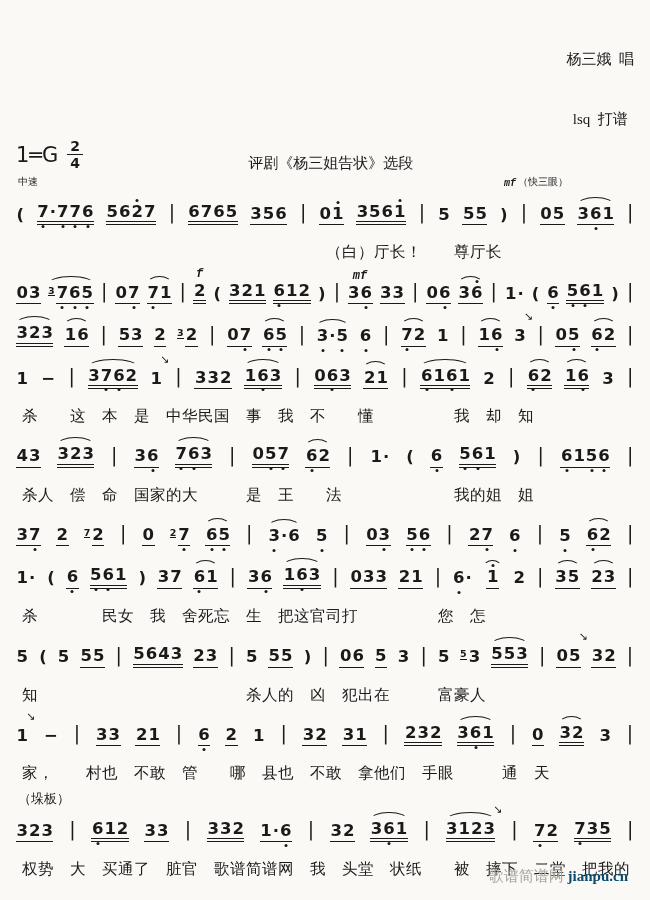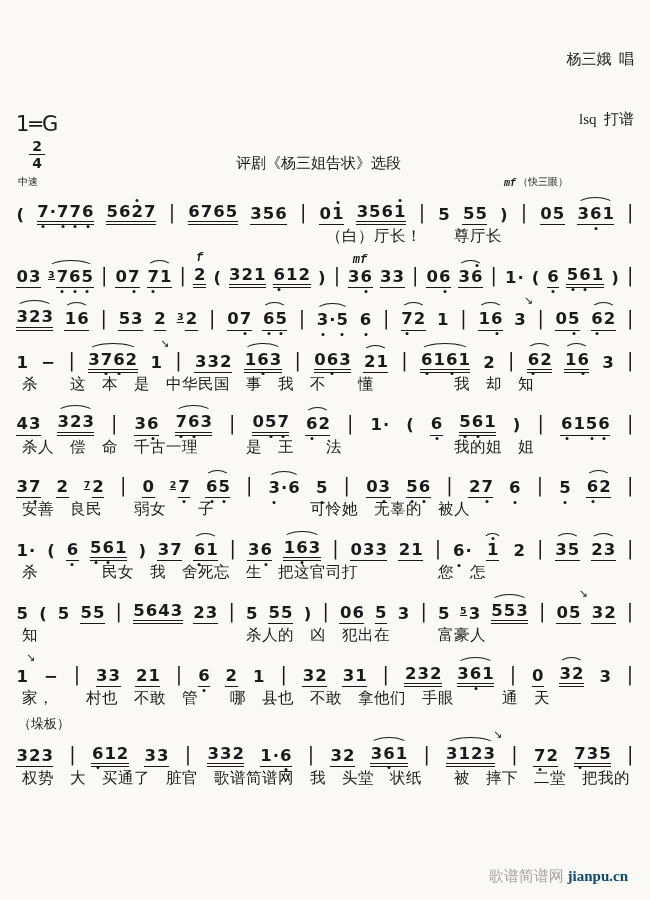--- a/index.html
+++ b/index.html
@@ -9,26 +9,26 @@
     font-family:"Liberation Serif", serif;
   }
   .page{padding:8px 16px 0 16px;}
 
   
   .title{
     text-align:center;font-size:35px;font-weight:bold;
     margin-top:10px;line-height:1.1;
   }
   .meta-row{display:flex;justify-content:space-between;align-items:flex-end;margin-top:0px;}
-  .keytime{display:flex;align-items:center;gap:3px;font-size:21px;font-family:"DejaVu Sans",sans-serif;flex-direction:column;}
+  .keytime{display:flex;align-items:center;gap:9px;font-size:21px;font-family:"DejaVu Sans",sans-serif;}
   .frac{display:inline-flex;flex-direction:column;font-size:14px;font-weight:bold;line-height:1;text-align:center;font-family:"DejaVu Sans",sans-serif;}
   .frac .num{border-bottom:1.5px solid #1a1a1a;padding:0 3px 1px;}
   .frac .den{padding-top:1px;}
   .subtitle{font-size:15px;transform:translate(6px,3px);}
-  .credits{font-size:15px;text-align:right;line-height:1.35;white-space:pre;}
+  .credits{font-size:15px;text-align:center;line-height:1.35;white-space:pre;}
   .tempo-row{display:flex;justify-content:space-between;font-size:10px;margin:5px 2px 0 2px;align-items:flex-end;}
   .dyn{font-family:Liberation Mono, monospace;font-style:italic;font-weight:bold;}
   .meter-right{display:flex;align-items:flex-end;gap:2px;margin-right:64px;}
 
   
   .score{margin-top:1px;}
   .system{margin-bottom:7px;}
   .sys-label{font-size:13px;margin:2px 0 -1px 2px;}
   .notes-row{display:flex;justify-content:space-between;align-items:flex-end;width:100%;}
   .token{display:inline-flex;flex-direction:column;align-items:center;}
@@ -58,21 +58,21 @@
   .ch.da::before{
     content:"";position:absolute;top:-4px;left:50%;transform:translateX(-50%);
     width:3px;height:3px;border-radius:50%;background:#1a1a1a;
   }
   .ch.db::after{
     content:"";position:absolute;bottom:-7.5px;left:50%;transform:translateX(-50%);
     width:3px;height:3px;border-radius:50%;background:#1a1a1a;
   }
   .bar-tk .seg{font-weight:normal;font-size:19px;}
   .lyrics-row{
-    font-size:15.5px;margin-top:2px;white-space:pre;letter-spacing:0.5px;line-height:1.2;
+    font-size:15.5px;margin-top:18px;white-space:pre;letter-spacing:0.5px;line-height:1.2;
   }
 
   
   .watermark{position:absolute;right:22px;bottom:14px;font-size:15px;color:#a9a49e;}
   .watermark .domain{color:#0c4a6e;text-decoration:none;font-weight:bold;}
 </style>
 </head>
 <body>
 
 <div class="page">
@@ -1036,21 +1036,21 @@
           </span>
           <span class="token bar-tk">
             <span class="topslot"></span>
             <span class="main">
               <span class="seg u0">
                 <span class="ch">|</span>
               </span>
             </span>
           </span>
         </div>
-        <div class="lyrics-row" style="padding-left: 6px;">杀人　偿　命　千古一理　　　是　王　　法　　　　　　　我的姐　姐</div>
+        <div class="lyrics-row" style="padding-left: 6px;">杀人　偿　命　国家的大　　　是　王　　法　　　　　　　我的姐　姐</div>
       </div>
       <div class="system">
         <div class="notes-row">
           <span class="token">
             <span class="topslot"></span>
             <span class="main">
               <span class="seg u1">
                 <span class="ch">3</span>
                 <span class="ch db">7</span>
               </span>
@@ -1217,21 +1217,20 @@
           </span>
           <span class="token bar-tk">
             <span class="topslot"></span>
             <span class="main">
               <span class="seg u0">
                 <span class="ch">|</span>
               </span>
             </span>
           </span>
         </div>
-        <div class="lyrics-row" style="padding-left: 6px;">安善　良民　　弱女　　子　　　　　　可怜她　无辜的　被人</div>
       </div>
       <div class="system">
         <div class="notes-row">
           <span class="token">
             <span class="topslot"></span>
             <span class="main">
               <span class="seg u0">
                 <span class="ch">1</span>
                 <span class="ch">·</span>
               </span>

